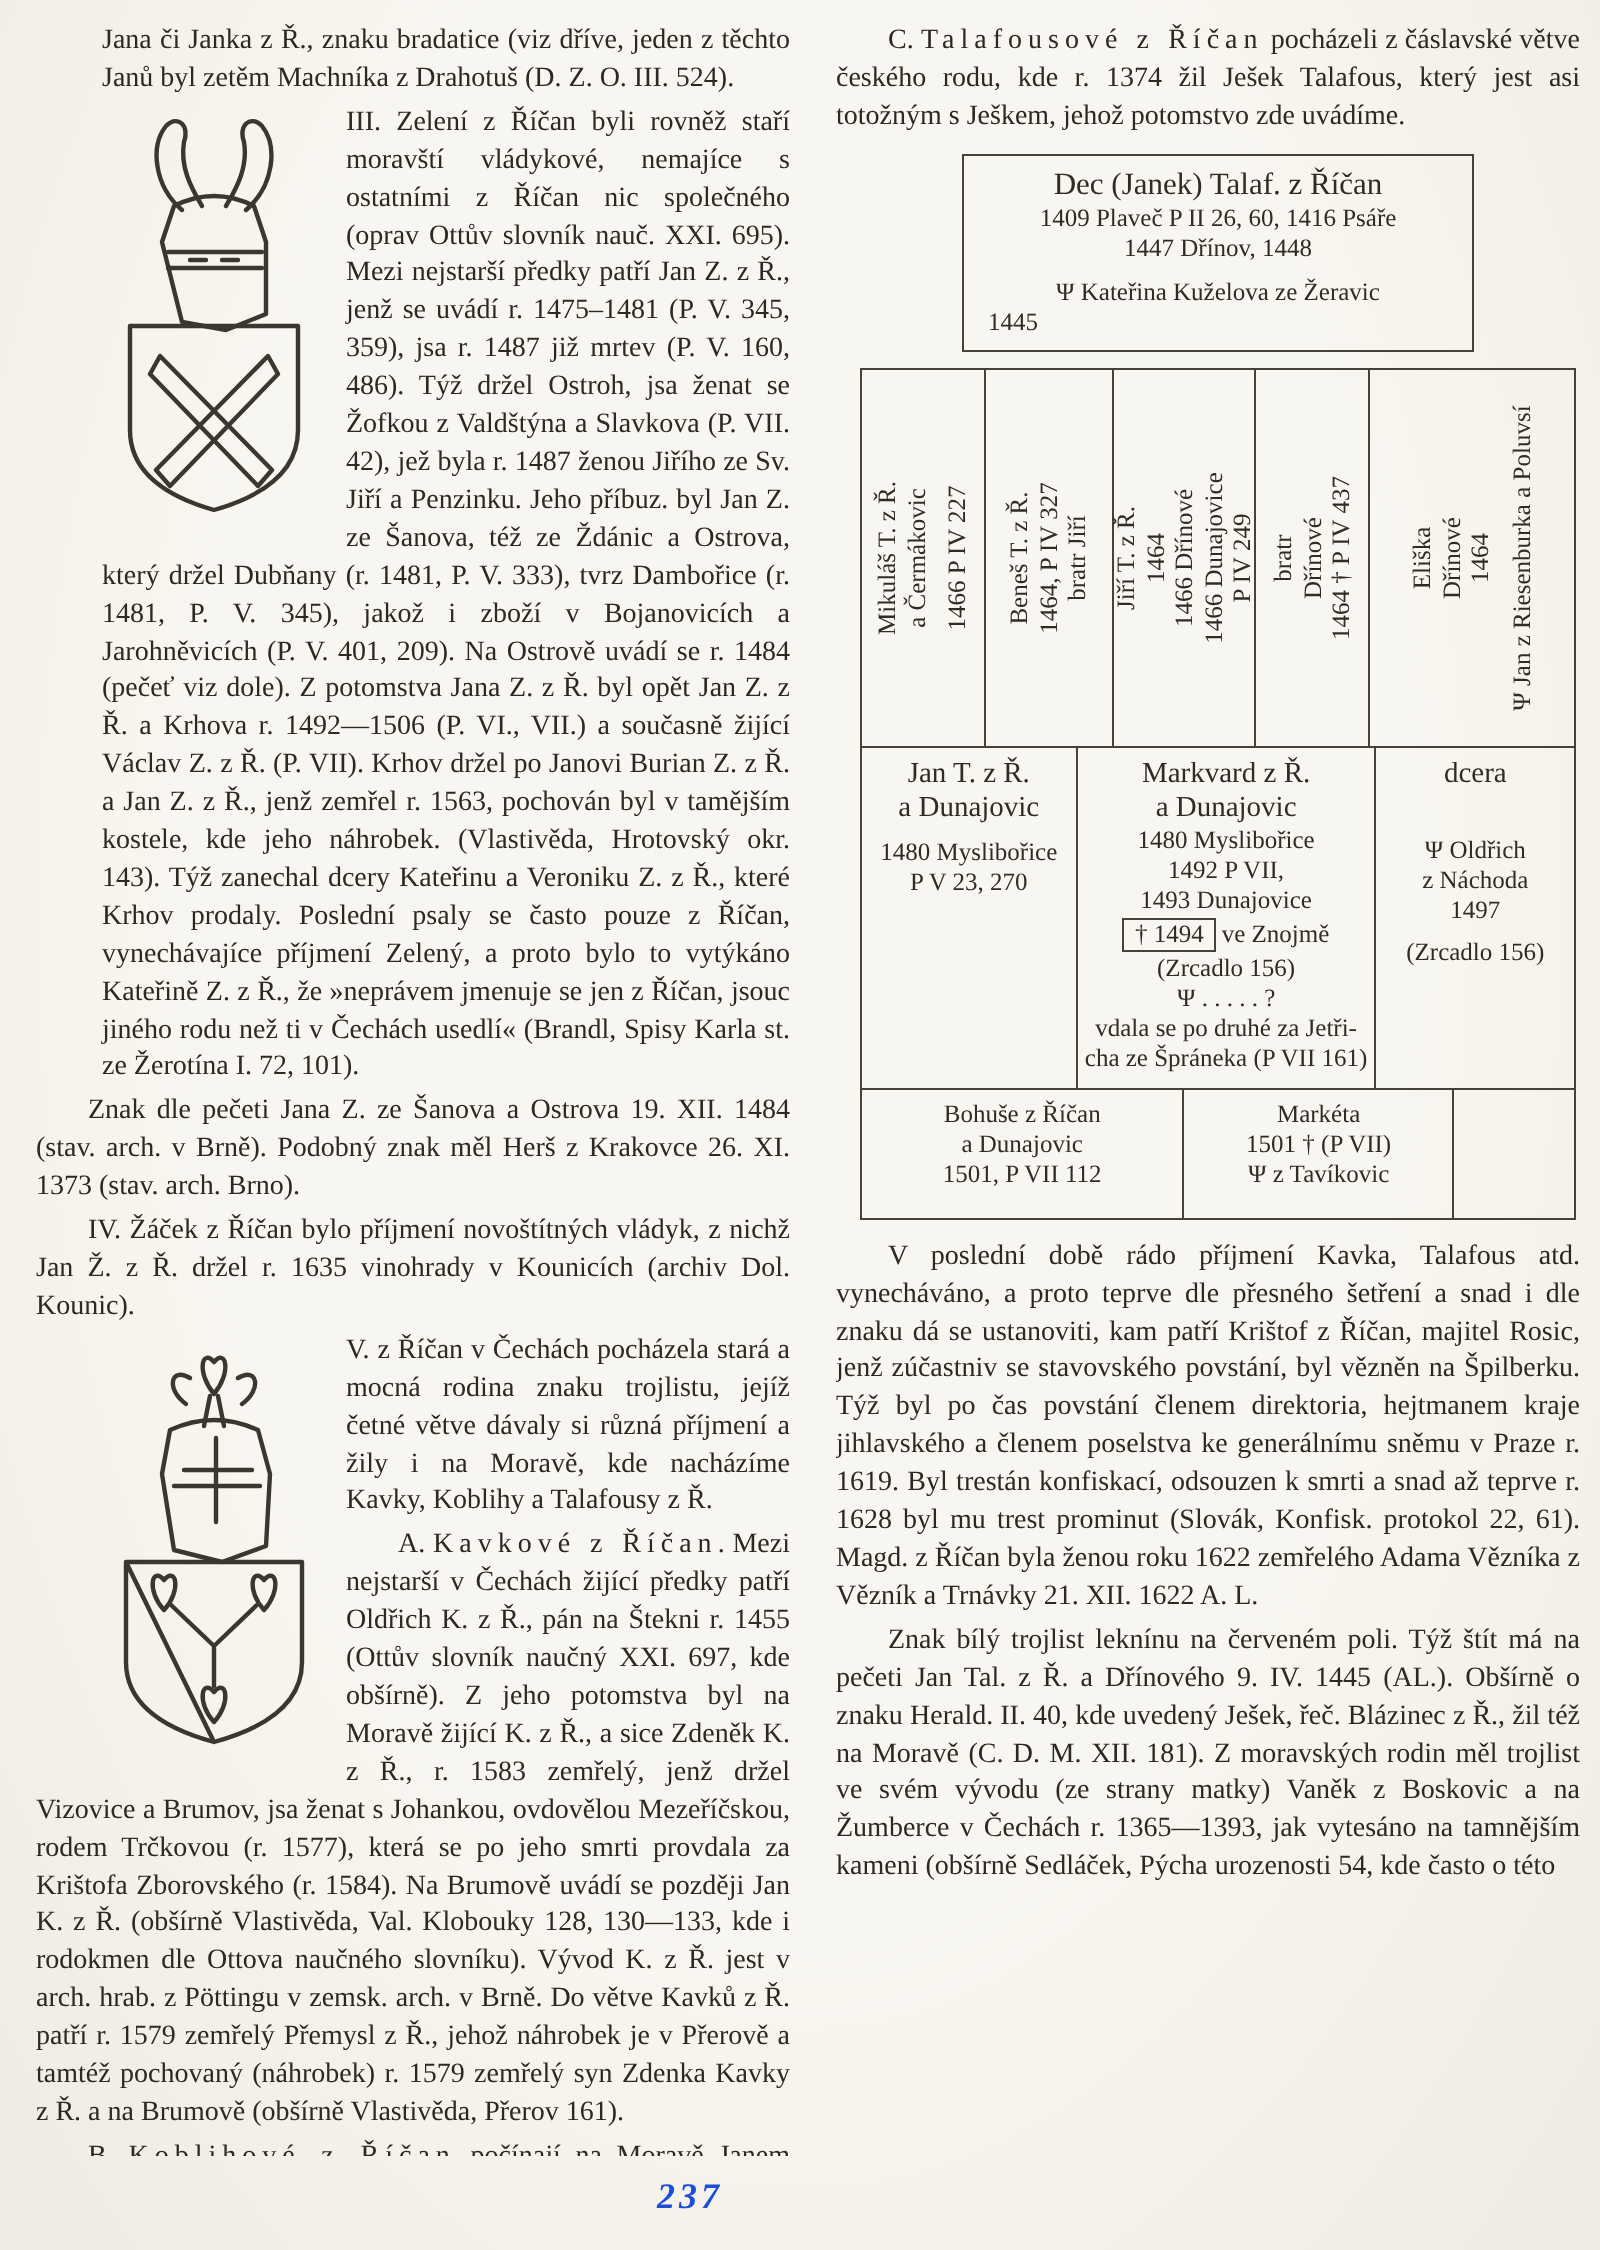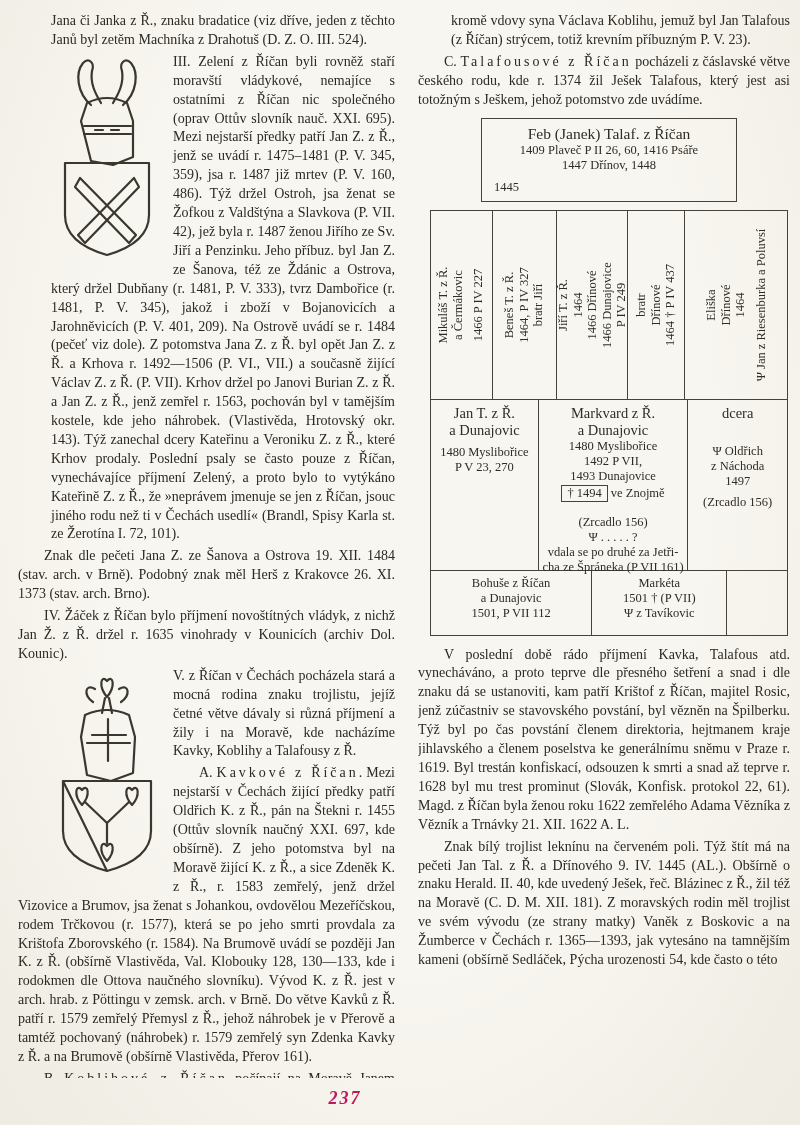--- a/index.html
+++ b/index.html
@@ -28,26 +28,26 @@
   .grow{display:flex;border:1.6px solid #46423a;}
   .grow1{height:188px;border-bottom:none;}
   .grow2{height:170px;}
   .grow3{height:64px;border-top:none;}
   .gcell{position:relative;box-sizing:border-box;}
   .gcell + .gcell{border-left:1.6px solid #46423a;}
   .vtext{position:absolute;top:50%;left:50%;width:180px;
          transform:translate(-50%,-50%) rotate(-90deg);
          text-align:center;font-size:12.5px;line-height:14.5px;}
   .gcol{padding:5px 3px;box-sizing:border-box;}
-  .deathbox{display:inline-block;border:1.4px solid #46423a;padding:0 5px;margin:1px 3px 13px 0;text-align:right;}
+  .deathbox{display:inline-block;border:1.4px solid #46423a;padding:0 5px;margin:1px 3px 1px 0;text-align:right;}
   .mtop{margin-top:6px;}
   .leftline{text-align:left;padding-left:8px;}
 
   .footer{position:absolute;top:1088px;left:0;width:690px;text-align:center;
-          font-style:italic;font-weight:600;font-size:18px;letter-spacing:2px;color:#be185d;}
+          font-style:italic;font-weight:600;font-size:18px;letter-spacing:2px;color:#1d4ed8;}
 </style>
 </head>
 <body>
 
 <div class="col col-left">
 
   <p class="noindent">Jana či Janka z Ř., znaku bradatice (viz dříve, jeden z těchto Janů byl zetěm Machníka z Drahotuš (D. Z. O. III. 524).</p>
 
   <p class="noindent">
     <svg class="arms" width="112" height="205" viewBox="0 0 112 205">
@@ -96,34 +96,34 @@
   </p>
 
   <p>
     <span>B. </span><span class="spaced">Koblihové z Říčan</span><span> počínají na Moravě Janem Koblihou z Ř., který pečetí rovněž znakem trojlistu (sbírka pečetí zemsk. obrazárny v Brně), a žil zde r. 1446, jsa příbuzný Barbory, ženy Románka z Čech (D. Z. O. X. 294). Do jeho potomstva patří Arnošt a Hildebrant K. z Ř., jmenovaní r. 1459, 1463 (P. IV. 12, 313). Hildebrant měl bratra Aleše, s kterým uváděn často při zboží Úsova a r. 1490 byl již mrtev (P. VI. 174). Arnošt byl ženat s Dorotou, r. 1475 byl již mrtev, zanechávaje</span>
   </p>
 
 </div>
 
 <div class="col col-right">
 
-  <p class="noindent">kromě vdovy syna Václava Koblihu, jemuž byl Jan Talafous (z Říčan) strýcem, totiž krevním příbuzným P. V. 23).</p>
 
   <p>
     <span>C. </span><span class="spaced">Talafousové z Říčan</span><span> pocházeli z čáslavské větve českého rodu, kde r. 1374 žil Ješek Talafous, který jest asi totožným s Ješkem, jehož potomstvo zde uvádíme.</span>
   </p>
 
   <div class="chart">
 
 
     <div class="gbox">
-      <div class="gname">Feb (Janek) Talaf. z Říčan</div>
+      <div class="gname">Dec (Janek) Talaf. z Říčan</div>
       <div>1409 Plaveč P II 26, 60, 1416 Psáře</div>
       <div>1447 Dřínov, 1448</div>
       <div class="gspouse">
+        <div>Ψ Kateřina Kuželova ze Žeravic</div>
         <div class="leftline">1445</div>
       </div>
     </div>
 
     <div class="grow grow1">
       <div class="gcell" style="width:17%">
         <div class="vtext">
           <div>Mikuláš T. z Ř.</div>
           <div>a Čermákovic</div>
           <div class="mtop">1466 P IV 227</div>

